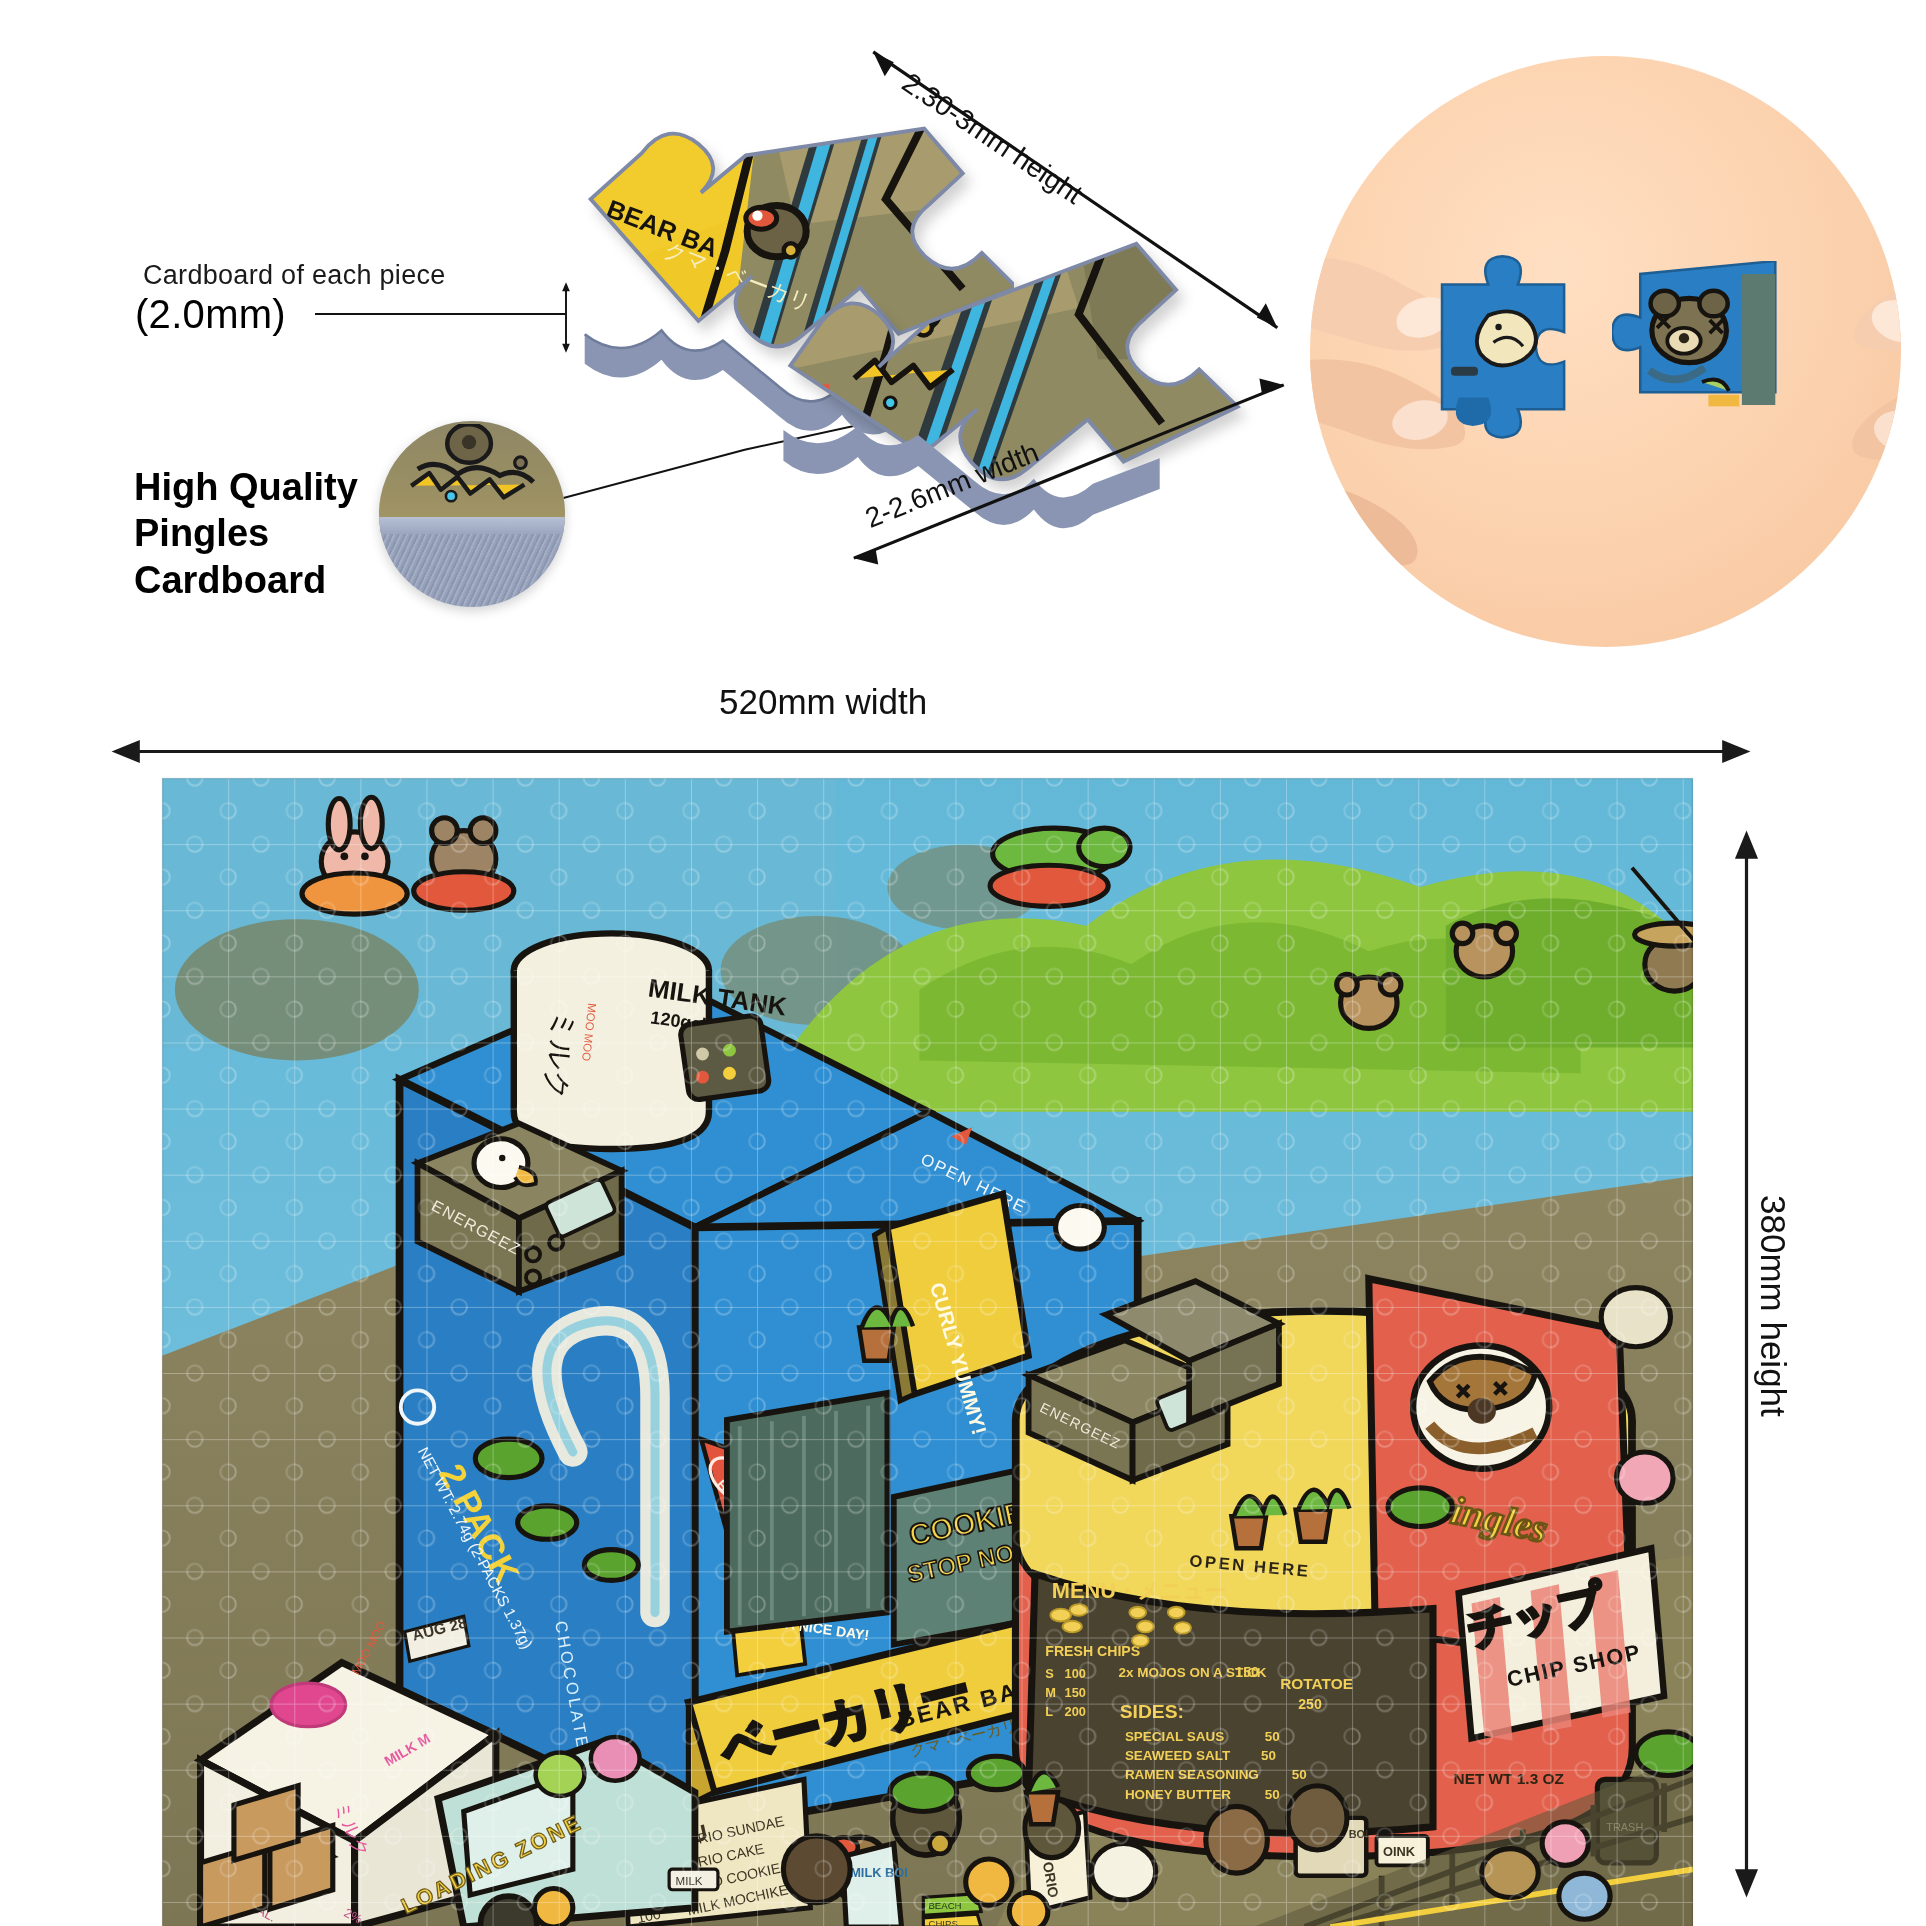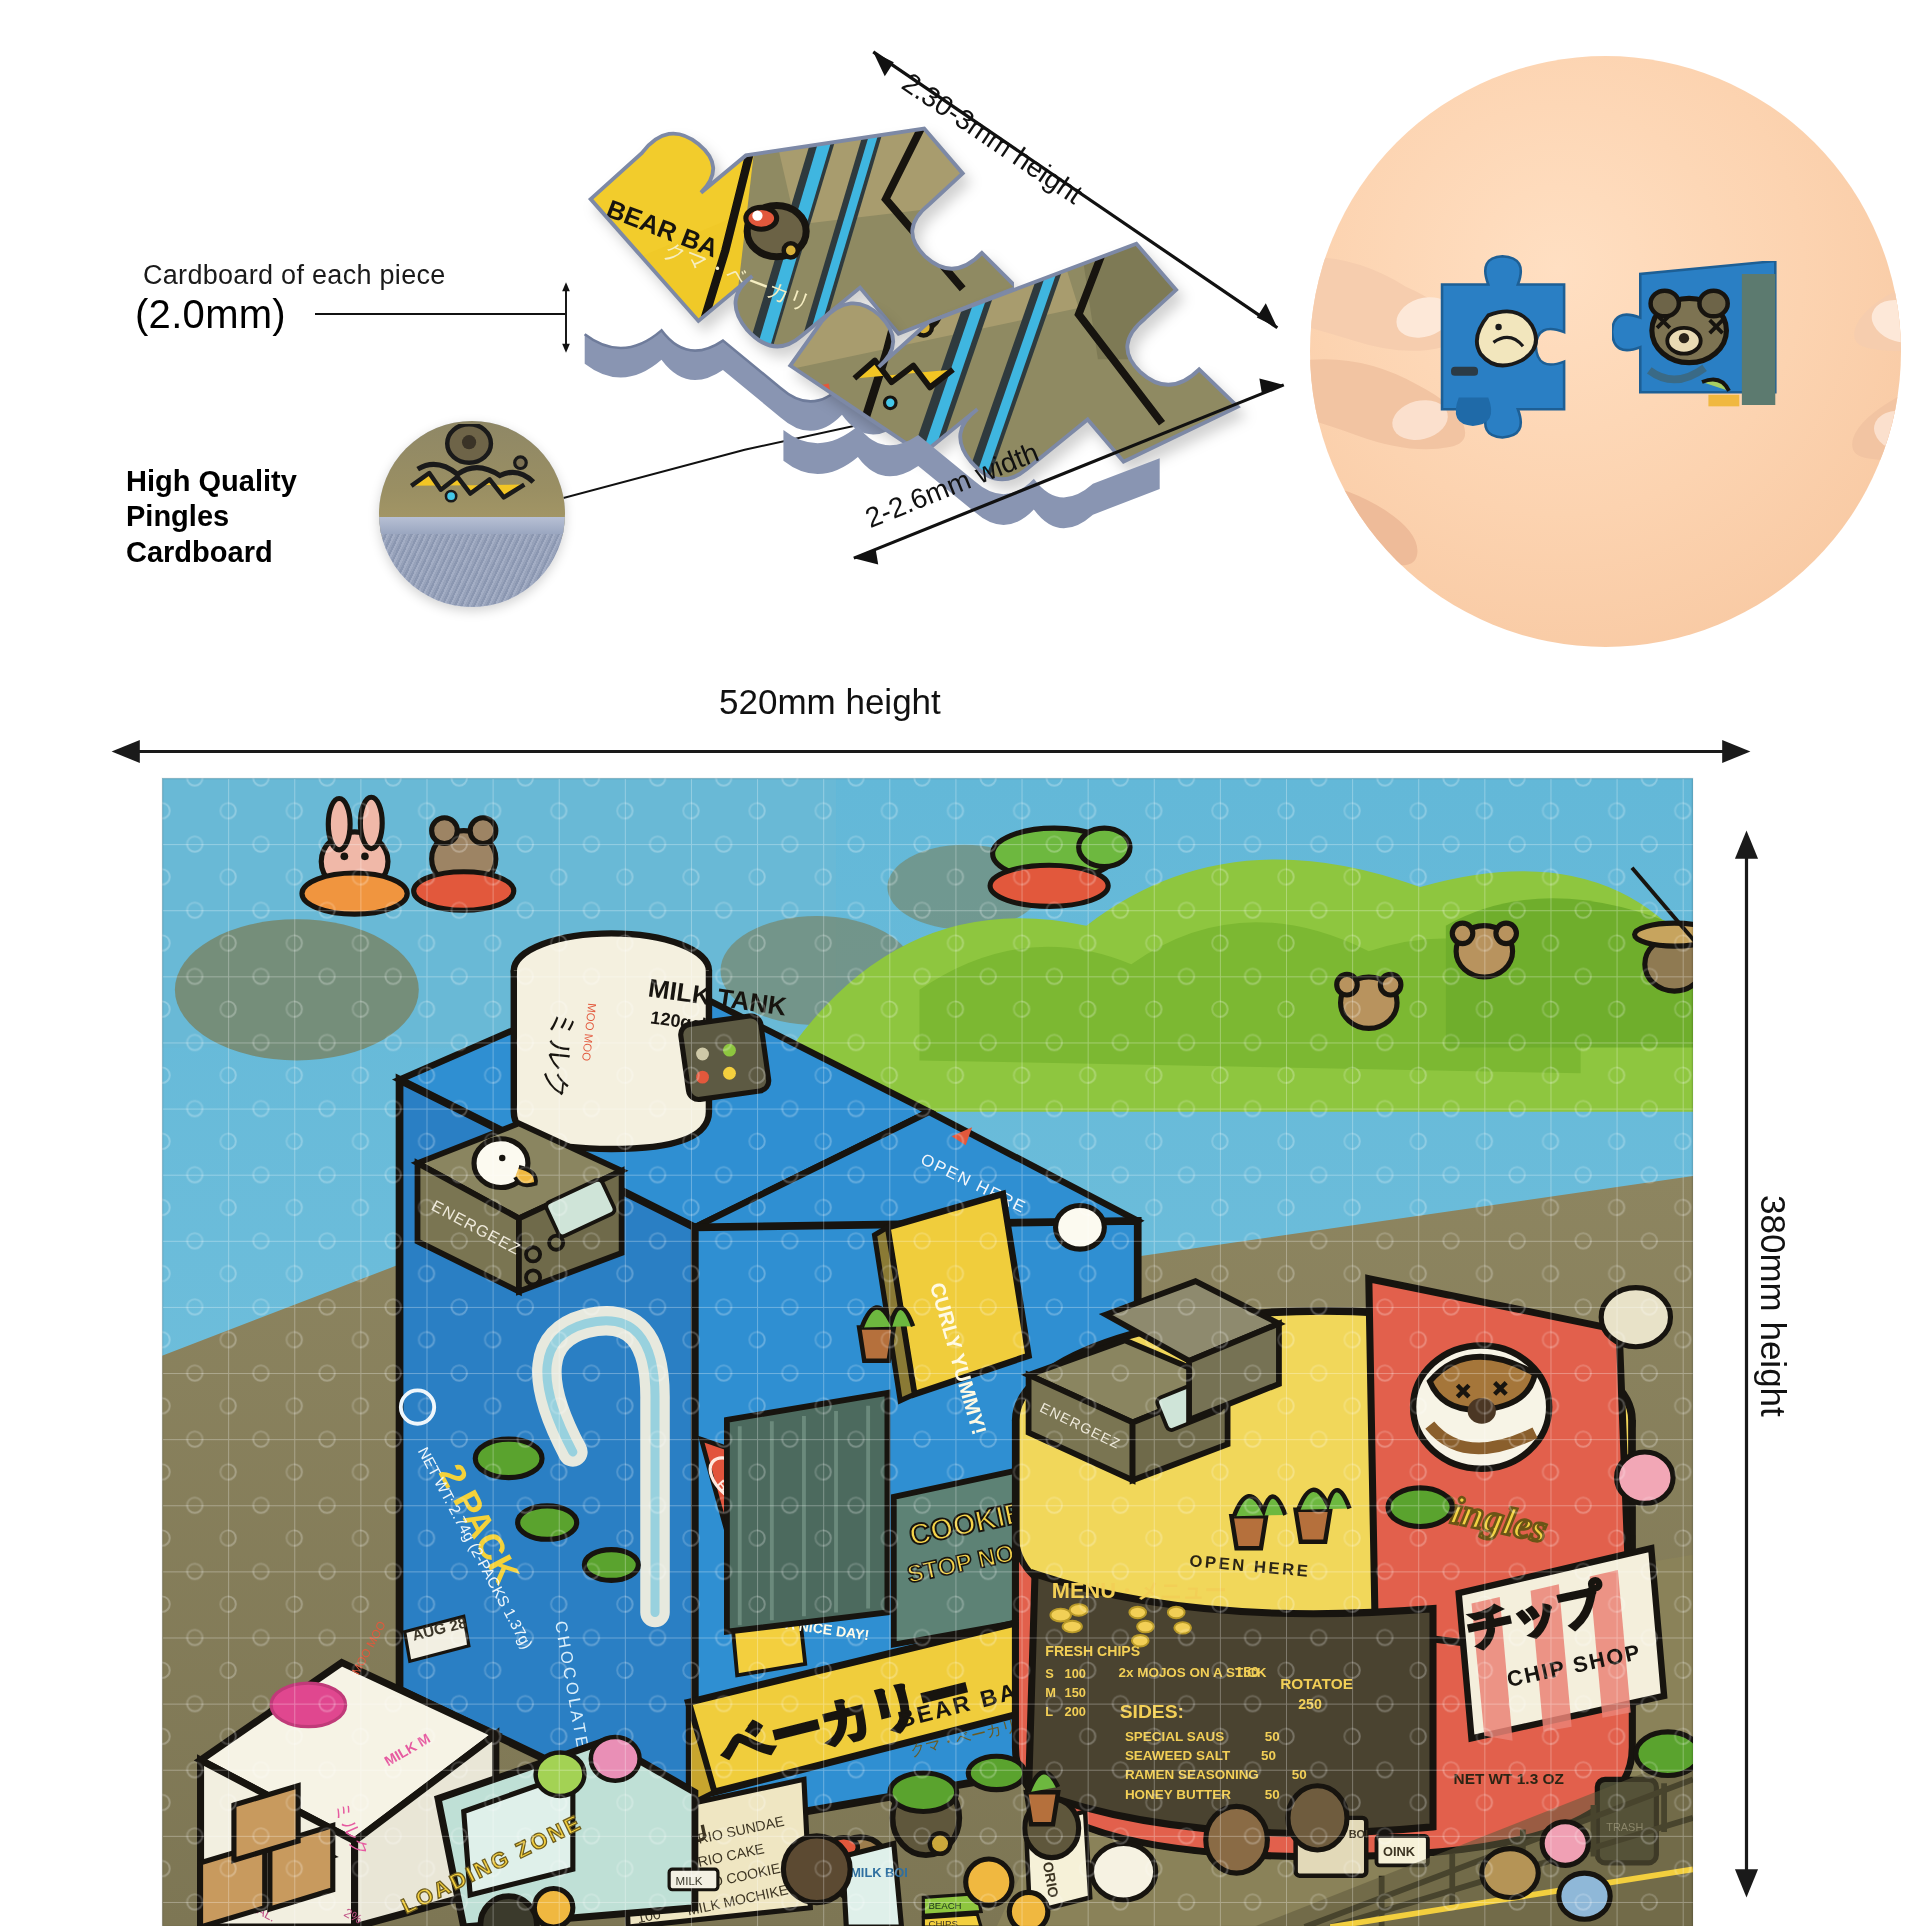--- a/index.html
+++ b/index.html
@@ -4,21 +4,21 @@
 <style>
   html,body{margin:0;padding:0;background:#fff;}
   body{width:1926px;height:1926px;position:relative;overflow:hidden;
        font-family:"Liberation Sans",sans-serif;color:#111;}
 
   .abs{position:absolute;}
 
   
   #thickness-label{left:143px;top:260px;font-size:27px;letter-spacing:0.3px;color:#1a1a1a;white-space:nowrap;}
   #thickness-value{left:135px;top:292px;font-size:40px;font-weight:normal;letter-spacing:0.3px;color:#000;white-space:nowrap;}
-  #quality-label{left:126px;top:464px;font-size:29px;font-weight:bold;line-height:1.22;color:#000;}
+  #quality-label{left:134px;top:464px;font-size:38px;font-weight:bold;line-height:1.22;color:#000;}
 
   
   .leader{position:absolute;background:#111;height:1.9px;}
 
   
   #piece-group{left:565px;top:122px;width:745px;height:398px;}
 
   .pz{position:absolute;filter:drop-shadow(6.4px 9px 6.4px rgba(0,0,0,.18));}
 
   .dim-txt{position:absolute;font-size:26px;color:#111;white-space:nowrap;transform-origin:0 50%;}
@@ -245,21 +245,21 @@
     <ellipse cx="112" cy="124" rx="26" ry="20" fill="#e9dbb4" stroke="#17140f" stroke-width="6"></ellipse>
     <circle cx="112" cy="120" r="8" fill="#2a2419"></circle>
     <path d="M70 84 l20 20 M90 84 l-20 20" stroke="#17140f" stroke-width="6"></path>
     <path d="M152 92 l20 20 M172 92 l-20 20" stroke="#17140f" stroke-width="6"></path>
     <path d="M58 170 q40 30 86 -4" stroke="#3a6a86" stroke-width="12" fill="none"></path>
     <path d="M140 188 q30 -12 42 14" fill="#a8cf62" stroke="#17140f" stroke-width="6"></path>
     <rect x="150" y="208" width="48" height="18" fill="#f0b840"></rect>
   </svg>
 </div>
 
-<div class="abs" id="width-label">520mm height</div>
+<div class="abs" id="width-label">520mm width</div>
 <svg class="abs" style="left:109px;top:732px;" width="1644" height="39" viewBox="0 0 2560 60">
   <line x1="34" y1="30" x2="2526" y2="30" stroke="#1a1a1a" stroke-width="5"></line>
   <polygon points="4,30 48,12 48,48" fill="#1a1a1a"></polygon>
   <polygon points="2556,30 2512,12 2512,48" fill="#1a1a1a"></polygon>
 </svg>
 
 <div class="abs" id="height-label">380mm height</div>
 <svg class="abs" style="left:1727px;top:828px;" width="39" height="1072" viewBox="0 0 60 1670">
   <line x1="30" y1="34" x2="30" y2="1636" stroke="#1a1a1a" stroke-width="5"></line>
   <polygon points="30,4 12,48 48,48" fill="#1a1a1a"></polygon>

